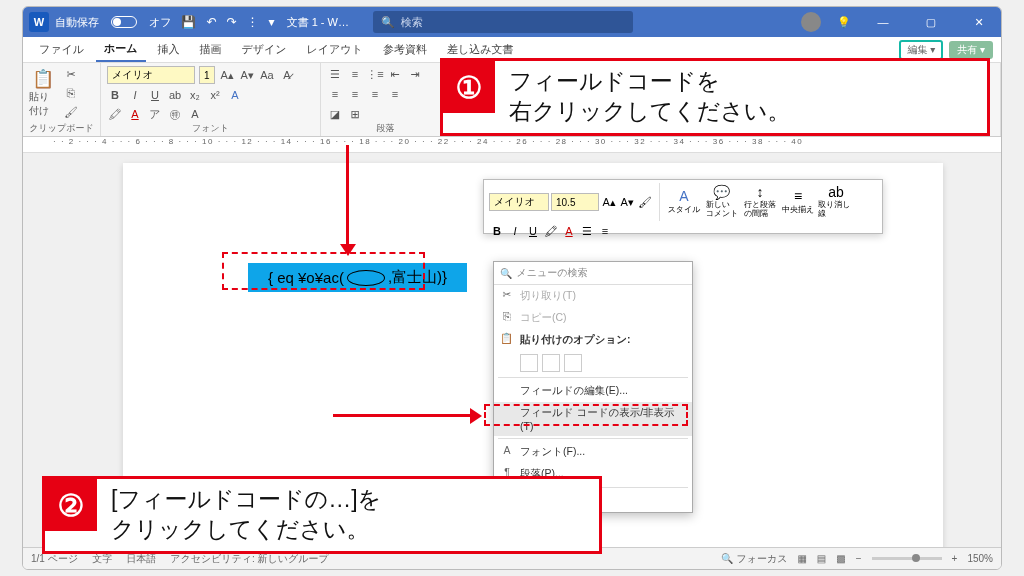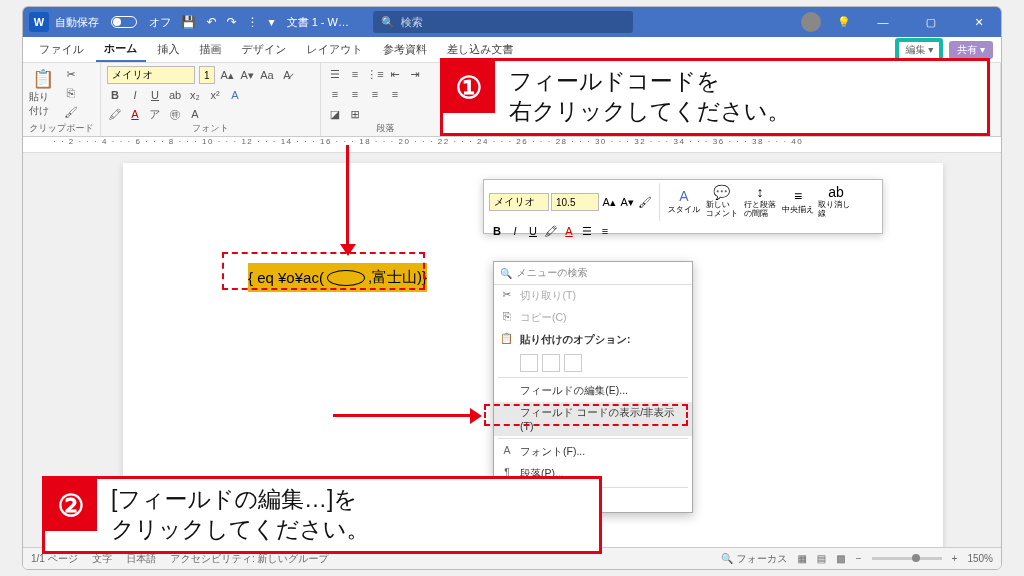--- a/index.html
+++ b/index.html
@@ -15,39 +15,39 @@
 .titlebar .doctitle { margin-left: 12px; }
 .titlebar .search { margin-left: 24px; flex: 0 0 260px; height: 22px; background: #2f5597; border-radius: 3px; display: flex; align-items: center; padding: 0 8px; gap: 6px; }
 .titlebar .spacer { flex: 1; }
 .titlebar .right-icons { display: flex; gap: 16px; margin-right: 6px; align-items: center; }
 .titlebar .right-icons .av { width: 20px; height: 20px; background: #888; border-radius: 50%; }
 .titlebar .winbtn { width: 32px; text-align: center; }
 .tabs { height: 26px; display: flex; align-items: center; border-bottom: 1px solid #ddd; font-size: 11px; color: #444; padding-left: 8px; gap: 4px; position: relative; }
 .tabs .tab { padding: 4px 8px; cursor: pointer; }
 .tabs .tab.active { border-bottom: 2px solid #4472C4; color: #222; font-weight: 600; }
 .tabs .right { position: absolute; right: 8px; display: flex; gap: 6px; align-items: center; }
-.tabs .right .editbtn { font-size: 10px; color: #666; border: 4px solid #14b8a6; padding: 1px 6px; border-radius: 3px; }
-.tabs .right .sharebtn { font-size: 10px; background: #4c1d95; color: #fff; padding: 2px 8px; border-radius: 3px; opacity: .5; }
+.tabs .right .editbtn { font-size: 10px; color: #666; border: 2px solid #14b8a6; padding: 1px 6px; border-radius: 3px; }
+.tabs .right .sharebtn { font-size: 10px; background: #15803d; color: #fff; padding: 2px 8px; border-radius: 3px; opacity: .5; }
 .ribbon { height: 74px; border-bottom: 1px solid #ccc; display: flex; font-size: 10px; color: #555; position: relative; background: #f6f6f6; }
 .rgroup { border-right: 1px solid #ddd; padding: 3px 6px 14px; position: relative; display: flex; flex-direction: column; justify-content: space-between; }
 .rgroup .glabel { position: absolute; bottom: 1px; left: 0; right: 0; text-align: center; font-size: 9px; color: #666; }
 .rgroup .row { display: flex; gap: 4px; align-items: center; }
 .rgroup .row.mt { margin-top: 2px; }
 .fontsel { border: 1px solid #bbb; height: 18px; font-size: 10px; padding: 0 4px; background: #fef9c3; }
 .iconbtn { width: 16px; height: 16px; display: inline-flex; align-items: center; justify-content: center; font-size: 11px; }
 .clip-big { width: 30px; height: 36px; display: flex; flex-direction: column; align-items: center; justify-content: center; }
 .ruler { height: 16px; background: #fff; border-bottom: 1px solid #ddd; font-size: 8px; color: #666; padding-left: 30px; white-space: nowrap; overflow: hidden; letter-spacing: 1.5px; }
 .doc-area { position: absolute; top: 146px; left: 0; right: 0; bottom: 22px; background: #f0f0f0; overflow: hidden; }
 .page { position: absolute; top: 10px; left: 100px; width: 820px; height: 420px; background: #fff; box-shadow: 0 2px 6px rgba(0,0,0,.15); }
 .mini-toolbar { position: absolute; top: 16px; left: 360px; width: 400px; height: 55px; background: #fff; border: 1px solid #bbb; box-shadow: 0 2px 8px rgba(0,0,0,.2); font-size: 10px; padding: 3px 5px; }
 .mini-toolbar .row { display: flex; gap: 2px; align-items: center; }
 .mini-toolbar .sep { border-left: 1px solid #ddd; height: 38px; margin: 0 4px; }
 .mini-toolbar .bigbtn { display: flex; flex-direction: column; align-items: center; font-size: 8px; width: 36px; line-height: 1.1; }
 .mini-toolbar .bigbtn .ic { font-size: 14px; margin-bottom: 1px; }
-.field-code { position: absolute; top: 100px; left: 125px; background: #eab308; padding: 5px 0; font-family: "Meiryo"; font-size: 15px; display: flex; align-items: center; gap: 3px; }
+.field-code { position: absolute; top: 100px; left: 125px; background: #0ea5e9; padding: 5px 20px; font-family: "Meiryo"; font-size: 15px; display: flex; align-items: center; gap: 3px; }
 .field-code .oval { display: inline-block; width: 38px; height: 16px; border: 1.5px solid #000; border-radius: 50%; }
 .context-menu { position: absolute; top: 98px; left: 370px; width: 200px; background: #fff; border: 1px solid #aaa; box-shadow: 0 3px 10px rgba(0,0,0,.25); font-size: 10.5px; color: #333; }
 .context-menu .srch { border-bottom: 1px solid #ddd; padding: 4px 6px; color: #888; font-size: 10px; display: flex; align-items: center; gap: 4px; }
 .context-menu .item { padding: 4px 8px 4px 26px; position: relative; cursor: pointer; }
 .context-menu .item .ic { position: absolute; left: 6px; top: 3px; width: 14px; text-align: center; color: #666; }
 .context-menu .item.faded { color: #aaa; }
 .context-menu .hr { height: 1px; background: #ddd; margin: 2px 4px; }
 .context-menu .paste-opts { padding: 3px 8px 3px 26px; display: flex; gap: 4px; }
 .context-menu .paste-opts span { width: 18px; height: 18px; border: 1px solid #ccc; display: inline-block; }
 .context-menu .highlight { background: #e8e8e8; }
@@ -310,16 +310,16 @@
   <div class="num">①</div>
   <div class="txt">
     <span>フィールドコードを</span><br>
     <span>右クリックしてください。</span>
   </div>
 </div>
 
 <div class="callout" style="top:476px;left:42px;width:560px">
   <div class="num">②</div>
   <div class="txt">
-    <span>[フィールドの編集…]を</span><br>
+    <span>[フィールドコードの…]を</span><br>
     <span>クリックしてください。</span>
   </div>
 </div>
 
 </body></html>

